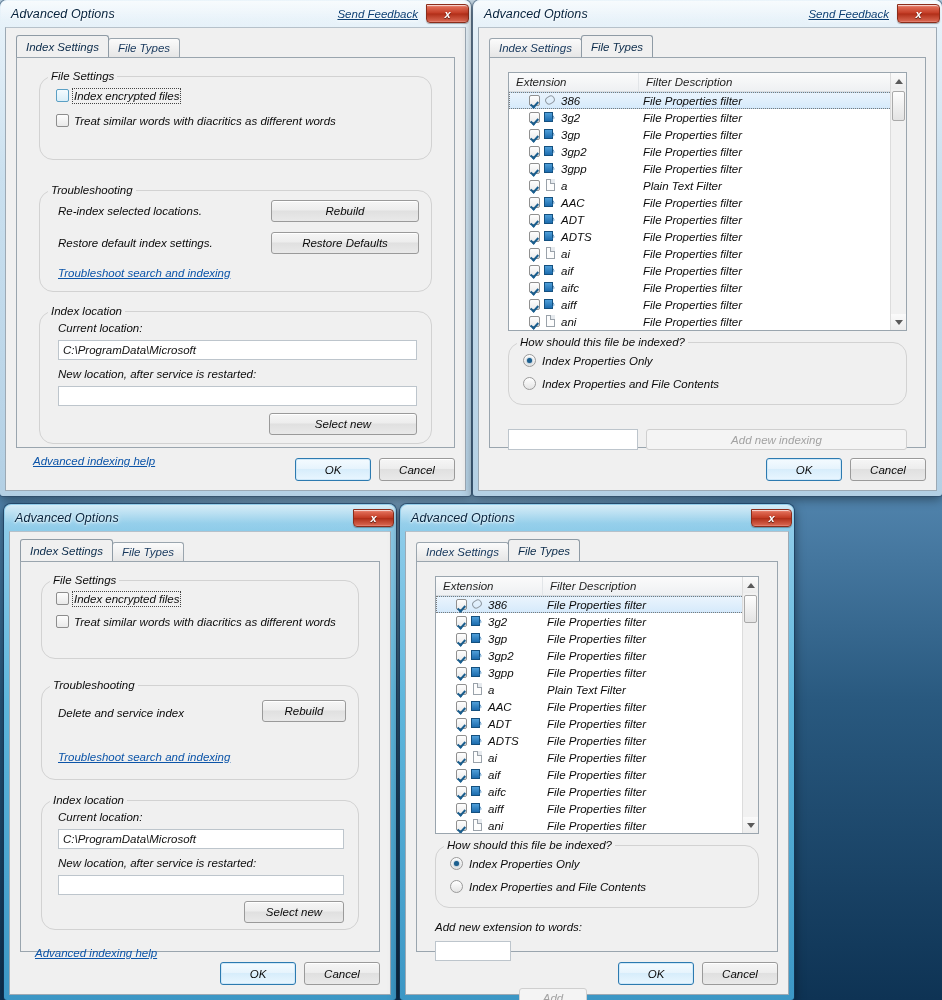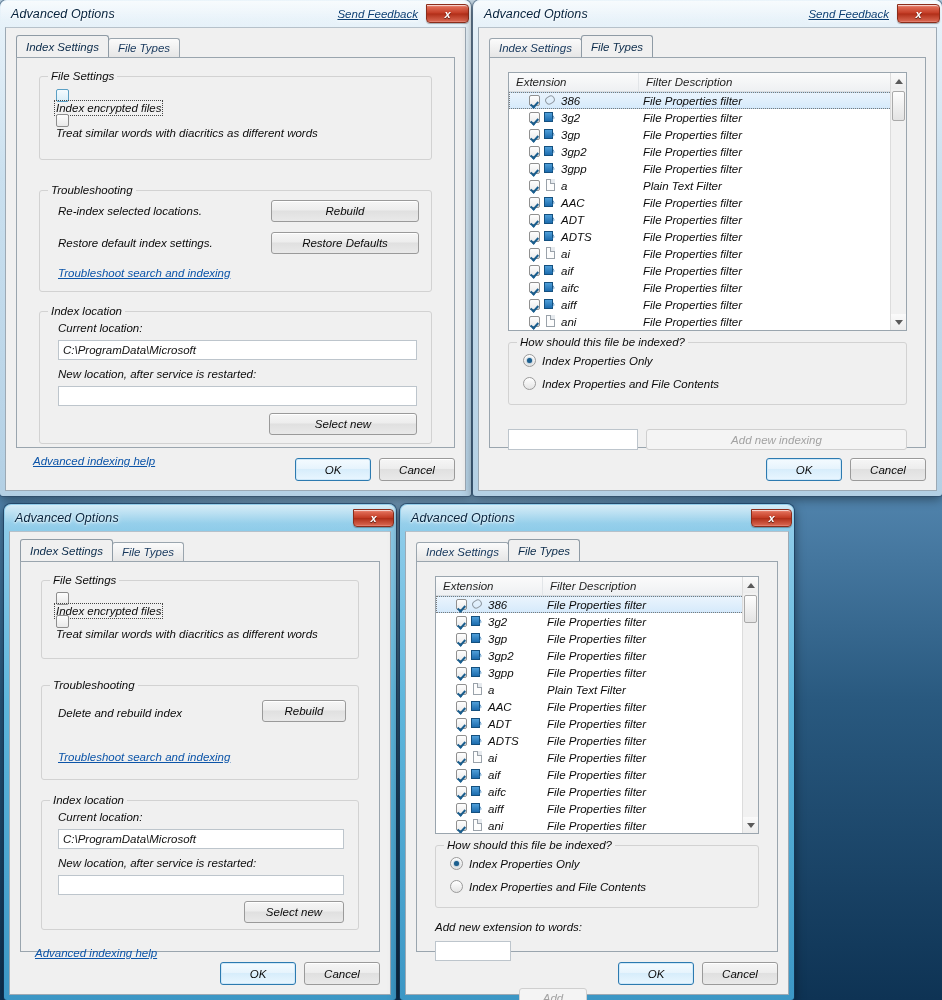--- a/index.html
+++ b/index.html
@@ -101,31 +101,31 @@
     position:relative; z-index:4;
     color:#0b2b4a;
   }
   .tabpage {
     position:absolute; left:10px; right:10px; top:29px; bottom:42px;
     background:#f0f0f0;
     border:1px solid #9aa5ae;
   }
 
   
-  .group { position:absolute; border:1px solid #d2d2d2; border-radius:3px; }
+  .group { position:absolute; border:1px solid #d2d2d2; border-radius:14px; }
   .group > .legend {
     position:absolute; top:-7px; left:8px;
     background:#f0f0f0; padding:0 3px;
     font-size:11.5px; color:#0b0b0b;
   }
 
   .lbl { position:absolute; font-size:11.5px; color:#0b0b0b; white-space:nowrap; }
 
   
-  .cb { position:absolute; display:flex; align-items:flex-start; cursor:pointer;flex-direction:column; }
+  .cb { position:absolute; display:flex; align-items:flex-end; cursor:pointer; }
   .cbbox {
     width:13px; height:13px; flex:0 0 13px;
     border:1px solid #8d8d8d;
     background:linear-gradient(180deg,#fdfdfd,#e9e9e9);
     border-radius:2px; margin-right:5px;
   }
   .cbbox.focused { border-color:#5a9fc4; background:linear-gradient(180deg,#f4fbff,#d9eef8); }
   .cb .cbtext { font-size:11.5px; white-space:nowrap; }
   .cb .cbtext.focusring { outline:1px dotted #444; outline-offset:1px; }
 
@@ -532,21 +532,21 @@
           <span class="cbtext focusring">Index encrypted files</span>
         </div>
         <div class="cb" style="left:14px; top:34px;">
           <span class="cbbox"></span>
           <span class="cbtext">Treat similar words with diacritics as different words</span>
         </div>
       </div>
 
       <div class="group" style="left:20px; top:123px; right:20px; height:95px;">
         <span class="legend">Troubleshooting</span>
-        <span class="lbl" style="left:16px; top:21px;">Delete and rebuild index</span>
+        <span class="lbl" style="left:16px; top:21px;">Delete and service index</span>
         <div class="btn" style="right:12px; top:14px; width:84px; height:22px;">Rebuild</div>
         <span class="link" style="left:16px; top:65px;">Troubleshoot search and indexing</span>
       </div>
 
       <div class="group" style="left:20px; top:238px; right:20px; height:130px;">
         <span class="legend">Index location</span>
         <span class="lbl" style="left:16px; top:10px;">Current location:</span>
         <div class="tbox ro" style="left:16px; top:28px; right:14px; height:20px;">
           <span>C:\ProgramData\Microsoft</span>
         </div>

